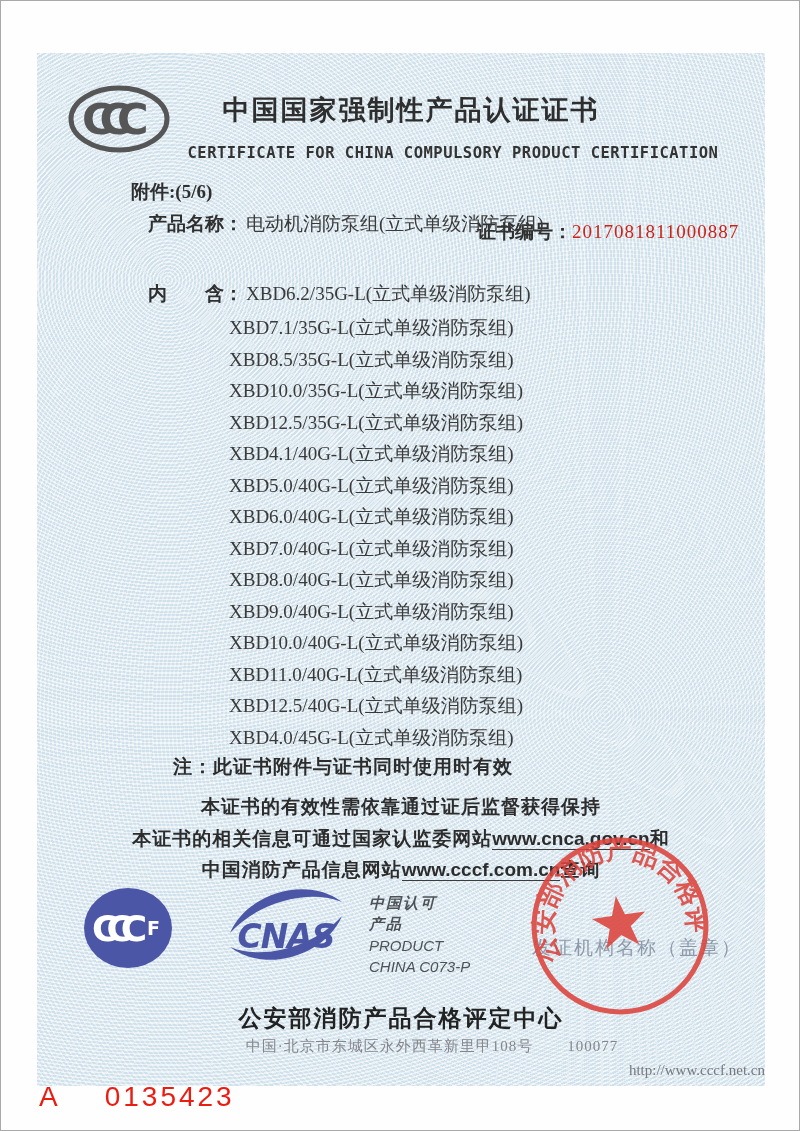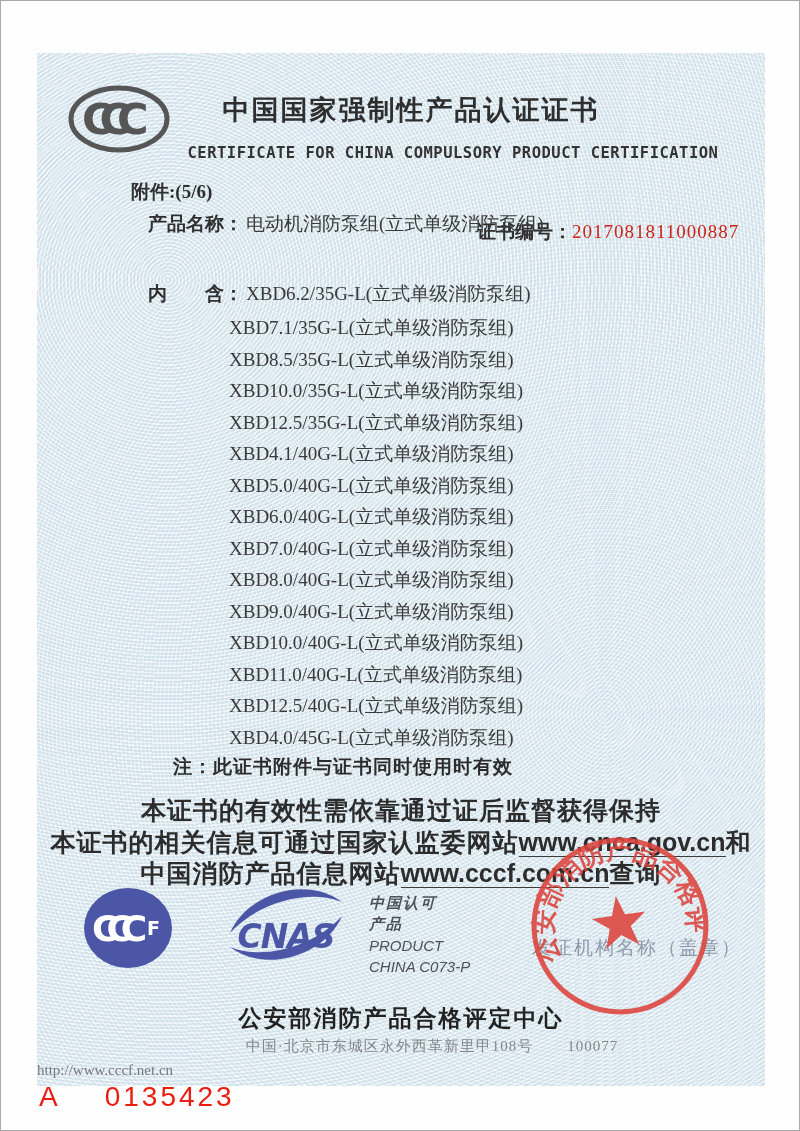--- a/index.html
+++ b/index.html
@@ -40,21 +40,21 @@
   .field .val { color:#3a3a3a;text-align:center; }
   .f-product { left:94px; top:158px; }
   .f-unit { left:94px; top:193px; }
   .f-include { left:94px; top:228px; }
   .models { left:192px; top:259px; width:420px; }
   .models .m { height:31.5px; line-height:31.5px; font-size:19px; color:#3a3a3a; white-space:nowrap; }
   .note { left:94px; top:701px; font-size:19px; font-weight:bold; color:#2c2c2c; letter-spacing:1px;margin-left:42px; }
   .stmt {
     left:0; width:728px; text-align:center;
     font-family:"Liberation Sans", sans-serif; font-weight:bold;
-    font-size:25px; color:#2c2c2c; letter-spacing:1px; white-space:nowrap;
+    font-size:19px; color:#2c2c2c; letter-spacing:1px; white-space:nowrap;
   }
   .stmt-1 { top:741px; }
   .stmt-2 { top:773px; }
   .stmt-3 { top:804px; }
   .stmt .url { font-family:"Liberation Sans", sans-serif; border-bottom:1.5px solid #3c3c3c; letter-spacing:0; }
   .cccf-logo { left:46px; top:834px; width:90px; height:82px; }
   .cnas-logo { left:188px; top:828px; width:122px; height:88px; }
   .accred { left:332px; top:840px; font-family:"Liberation Sans", sans-serif; font-size:15px; color:#4d5257; line-height:21px;font-style:italic; }
   .accred .cnline { font-family:"Liberation Serif", serif; font-weight:bold; letter-spacing:2px; }
   .stamp-caption { left:495px; top:882px; font-size:19px; color:#8e9aab; letter-spacing:2px; white-space:nowrap; z-index:1; }
@@ -62,21 +62,21 @@
   .issuer-name {
     left:0; top:950px; width:728px; text-align:center;
     font-family:"Liberation Serif", serif; font-weight:bold;
     font-size:23px; color:#222; letter-spacing:2px;
   }
   .issuer-addr {
     left:0; top:984px; width:790px; text-align:center;
     font-size:15px; color:#85868c; letter-spacing:1px;
   }
   .issuer-addr .post { margin-left:34px; }
-  .issuer-site { left:0; top:1009px; width:728px; text-align:left; font-size:15px; color:#77787e; }
+  .issuer-site { left:0; top:1009px; width:728px; text-align:right; font-size:15px; color:#77787e; }
   .serial {
     position:absolute; left:38px; top:1080px;
     font-family:"Liberation Sans", sans-serif; font-size:28px; color:#ea1d13;
     letter-spacing:3px; word-spacing:12px; white-space:pre;
   }
 </style>
 </head>
 <body>
 
 <div class="cert">

